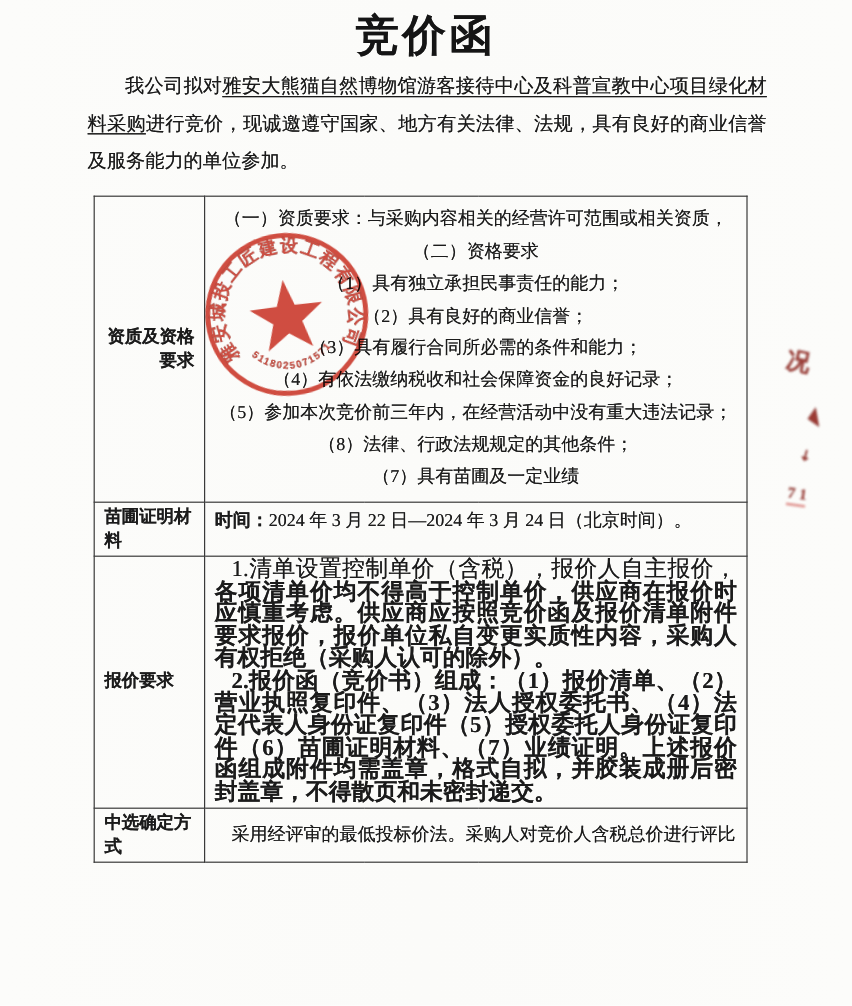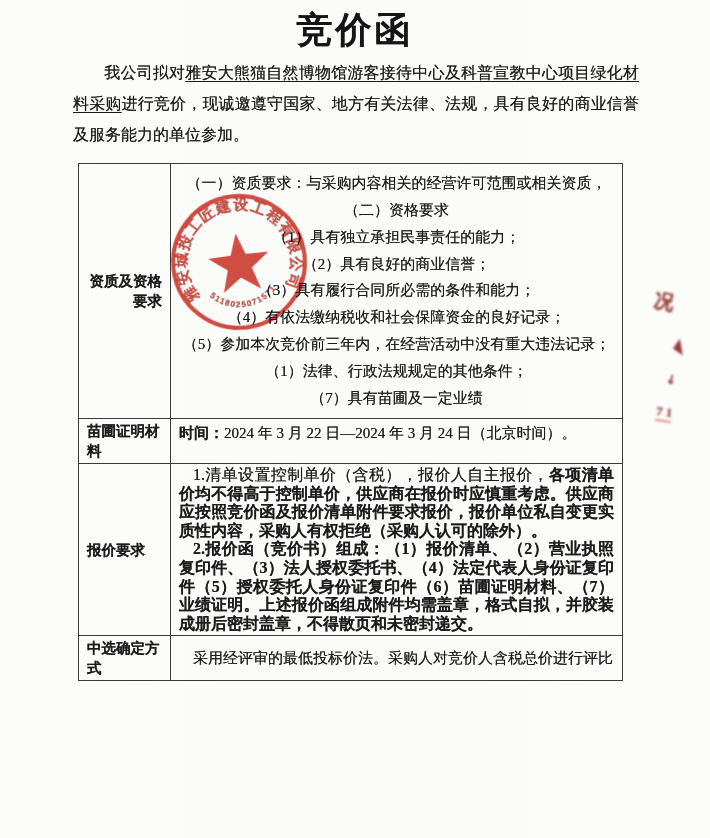--- a/index.html
+++ b/index.html
@@ -26,21 +26,21 @@
     border-collapse:collapse; table-layout:fixed;
     font-size:15px; color:#1b1b1b;
   }
   table.main td { border:1px solid #3a3a3a; vertical-align:middle; padding:2px 8px; }
   td.lbl { font-weight:bold; font-size:14.5px; padding:2px 4px; line-height:20px; }
   td.lbl.ctr { text-align:right; }
   .fullrow { font-weight:bold; font-size:14.5px; }
   .qual-cell { padding:0 8px; }
   .qual-list { display:flex; flex-direction:column; justify-content:space-evenly; height:250px;align-items:center; }
   .qual-list div { line-height:19px; }
-  .quote-cell { vertical-align:top; line-height:18.6px; font-size:16px; text-align:justify; padding:3px 8px; }
+  .quote-cell { vertical-align:top; line-height:18.6px; font-size:19px; text-align:justify; padding:3px 8px; }
   .quote-cell p { text-indent:14px; }
   .bold { font-weight:bold; }
   .sel-cell { vertical-align:top; padding-top:4px; text-indent:14px; }
   .serif-num { letter-spacing:.5px; }
   
   .stamp {
     position:absolute; left:167px; top:190px; width:144px; height:144px;
     transform:rotate(-7deg); opacity:.88; mix-blend-mode:multiply;
     filter:blur(.3px); pointer-events:none;
   }
@@ -75,21 +75,21 @@
       <td class="lbl ctr">资质及资格要求</td>
       <td colspan="3" class="qual-cell">
         <div class="qual-list">
           <div>（一）资质要求：与采购内容相关的经营许可范围或相关资质，</div>
           <div>（二）资格要求</div>
           <div>（1）具有独立承担民事责任的能力；</div>
           <div>（2）具有良好的商业信誉；</div>
           <div>（3）具有履行合同所必需的条件和能力；</div>
           <div>（4）有依法缴纳税收和社会保障资金的良好记录；</div>
           <div>（5）参加本次竞价前三年内，在经营活动中没有重大违法记录；</div>
-          <div>（1）法律、行政法规规定的其他条件；</div>
+          <div>（8）法律、行政法规规定的其他条件；</div>
           <div>（7）具有苗圃及一定业绩</div>
         </div>
       </td>
     </tr>
     <tr style="height:44px">
       <td class="lbl">苗圃证明材料</td>
       <td colspan="3" style="vertical-align:top; padding-top:5px;"><span class="bold">时间：</span><span>2024 年 3 月 22 日—2024 年 3 月 24 日（北京时间）。</span></td>
     </tr>
     <tr style="height:130px">
       <td class="lbl">报价要求</td>

